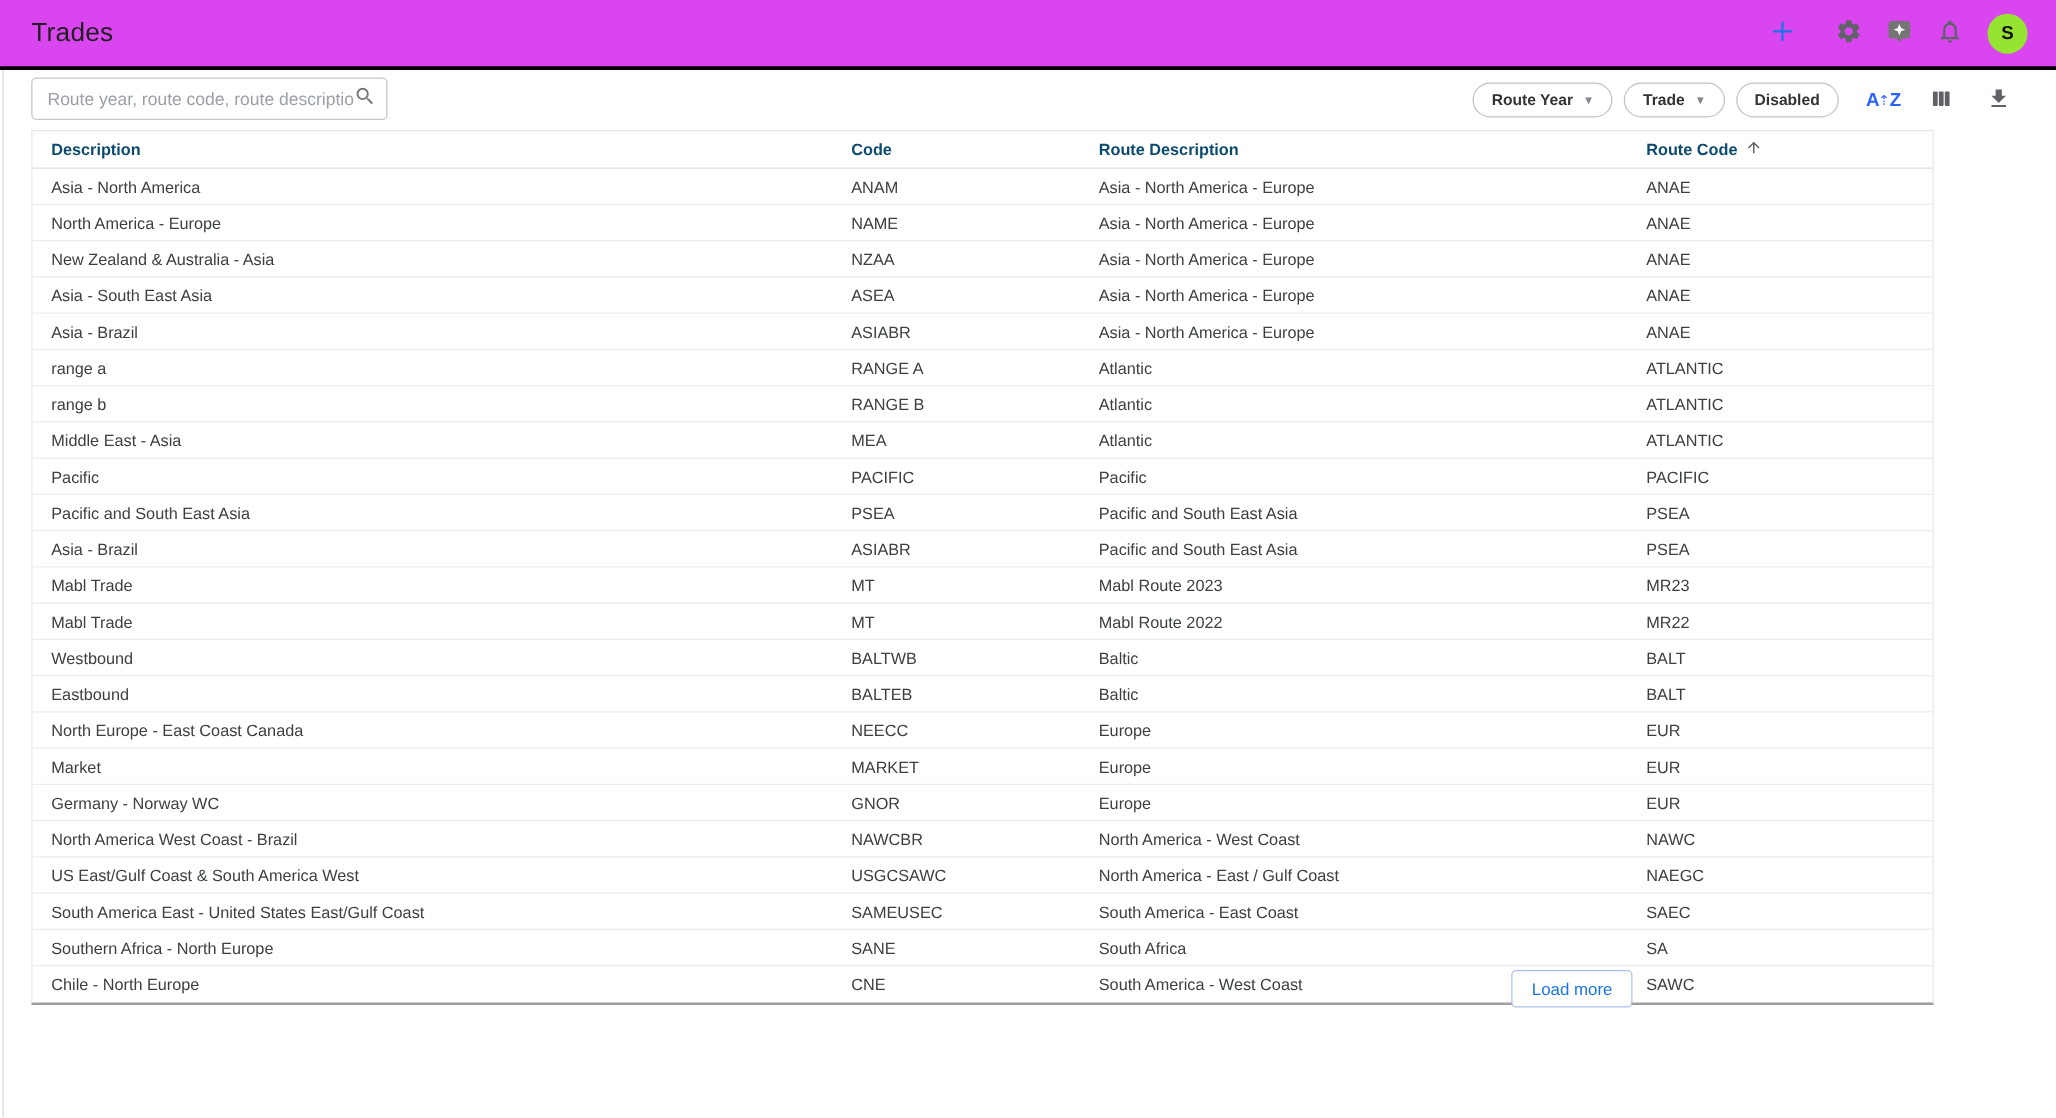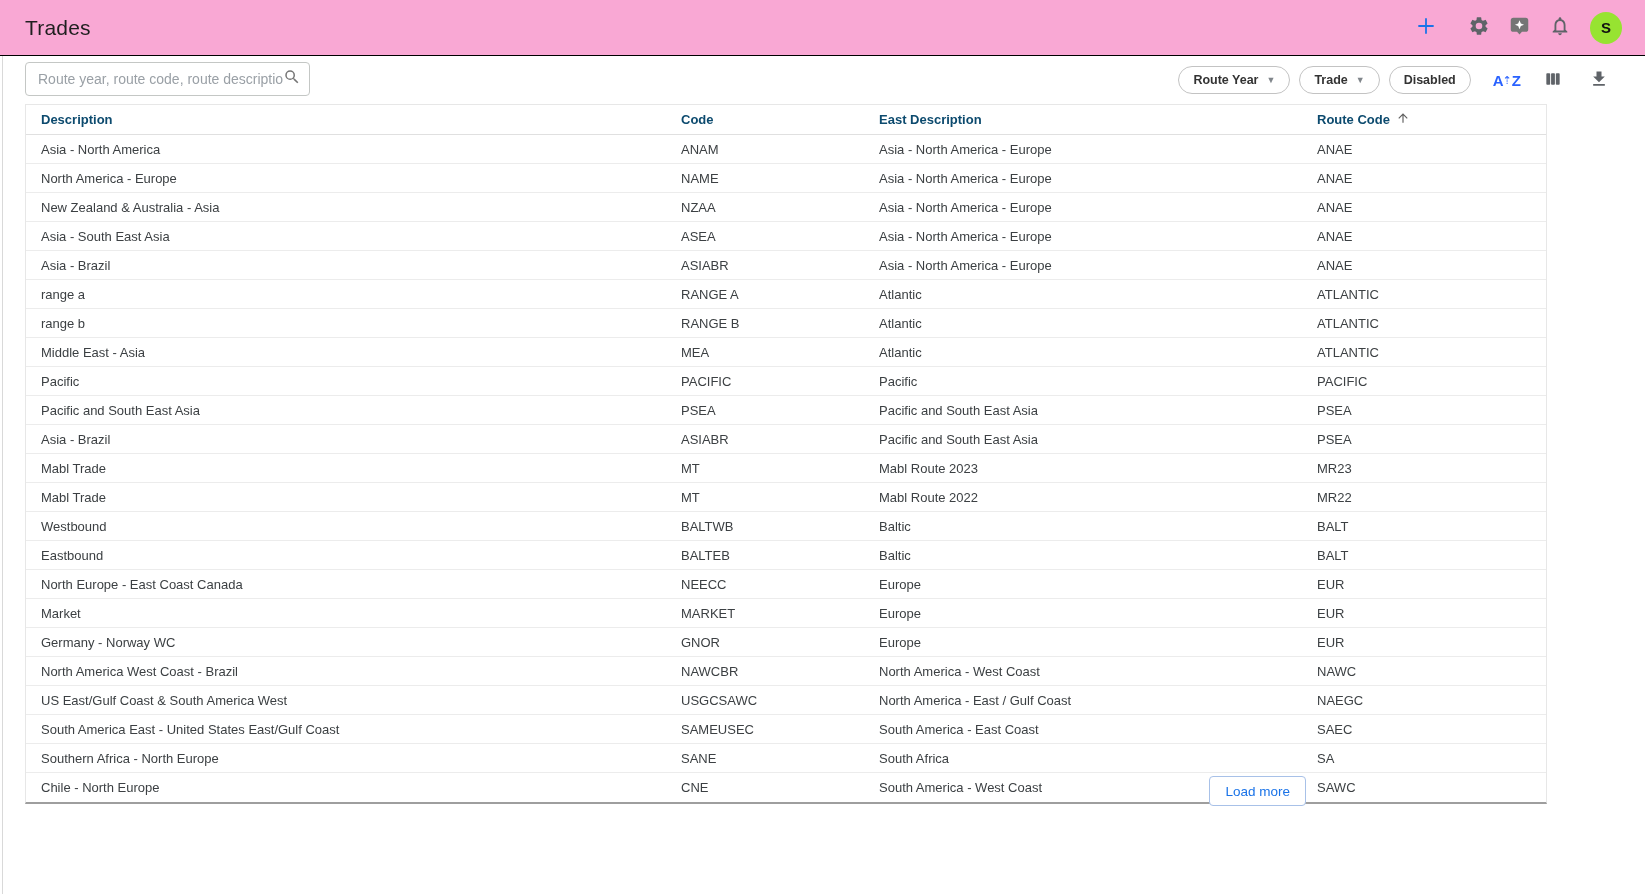--- a/index.html
+++ b/index.html
@@ -6,21 +6,21 @@
   html,body { width:1645px; height:894px; }
   body {
     font-family: "Liberation Sans", sans-serif;
     background:#ffffff; color:#202124; position:relative; overflow:hidden;
   }
   .left-edge-line { position:absolute; left:2px; top:0; width:1px; height:894px; background:#d9d9d9; }
 
   
   .app-header {
     position:absolute; left:0; top:0; width:1645px; height:56px;
-    border-bottom:1px solid #000000; display:flex; align-items:center; background:#f9a8d4;
+    border-bottom:3px solid #000000; display:flex; align-items:center; background:#d946ef;
   }
   .page-title { margin-left:25px; font-size:21px; font-weight:500; color:#1f1f1f; letter-spacing:.2px; }
   .header-actions { margin-left:auto; margin-right:23px; display:flex; align-items:center; }
   .icon-btn {
     background:none; border:none; padding:0; cursor:pointer;
     display:inline-flex; align-items:center; justify-content:center;
     width:26px; height:26px;
   }
   .add-btn { margin-right:27px; }
   .gear-btn { margin-right:14px; }
@@ -176,21 +176,21 @@
 
 <div class="trades-table">
   <div class="thead">
     <div class="th">
         <span>Description</span>
       </div>
     <div class="th">
         <span>Code</span>
       </div>
     <div class="th">
-        <span>East Description</span>
+        <span>Route Description</span>
       </div>
     <div class="th">
       <span>Route Code</span>
       <span>
         <svg width="14" height="14" viewBox="0 0 24 24" fill="#616161">
             <path d="M4 12l1.41 1.41L11 7.83V20h2V7.83l5.58 5.59L20 12l-8-8-8 8z"></path>
           </svg>
       </span>
     </div>
   </div>

